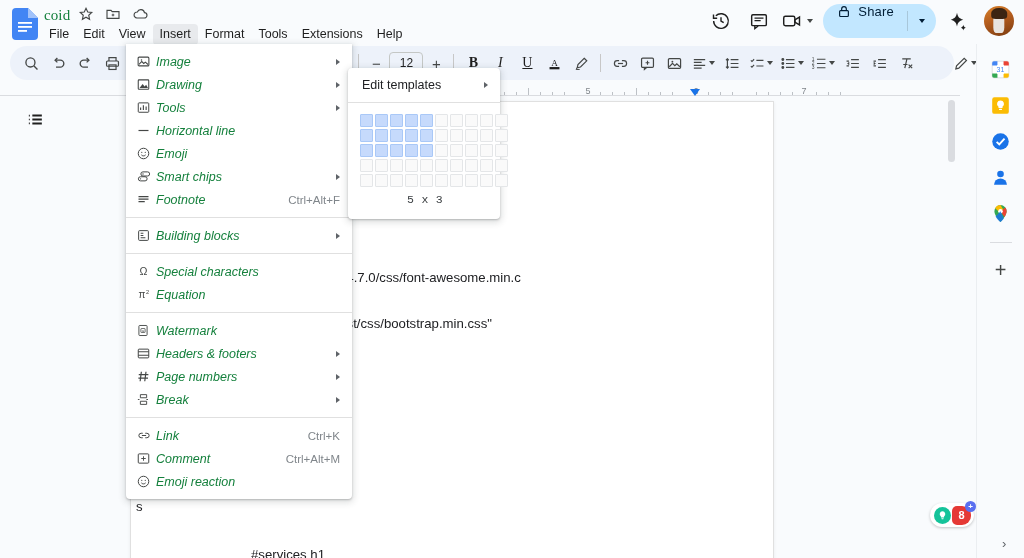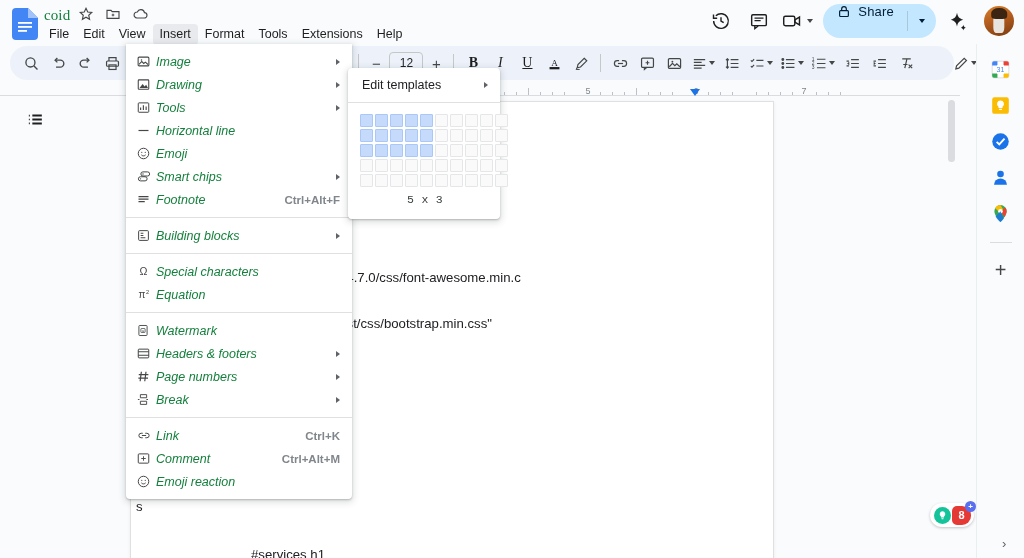--- a/index.html
+++ b/index.html
@@ -150,21 +150,21 @@
     box-shadow: 0 2px 6px 2px rgba(60,64,67,.15), 0 1px 2px rgba(60,64,67,.3);
     padding: 6px 0 6px 0; z-index: 60;
   }
   .mi {
     display: flex; align-items: center; height: 23px; padding: 0 0 0 10px;
     cursor: pointer; position: relative;
   }
   .mi:hover, .mi.hl { background: #f1f3f4; }
   .mi-icon { width: 20px; height: 16px; display:flex; align-items:center; justify-content:flex-start; color:#444746; flex:none; }
   .mi-label { font-size: 12.5px; color: #15803d; white-space: nowrap; font-style: italic; }
-  .mi-accel { position: absolute; right: 12px; font-size: 11.5px; color: #80868b; font-weight: bold; }
+  .mi-accel { position: absolute; right: 12px; font-size: 11.5px; color: #80868b; }
   .mi-arrow {
     position: absolute; right: 12px; width:0;height:0;
     border-top:3.5px solid transparent;border-bottom:3.5px solid transparent;border-left:4.5px solid #5f6368;
   }
   .mi-sep { height: 1px; background: #e0e0e0; margin: 6px 0; }
 
   
   .submenu {
     position: absolute; left: 348px; top: 68px; width: 152px;
     background: #fff; border-radius: 4px;

